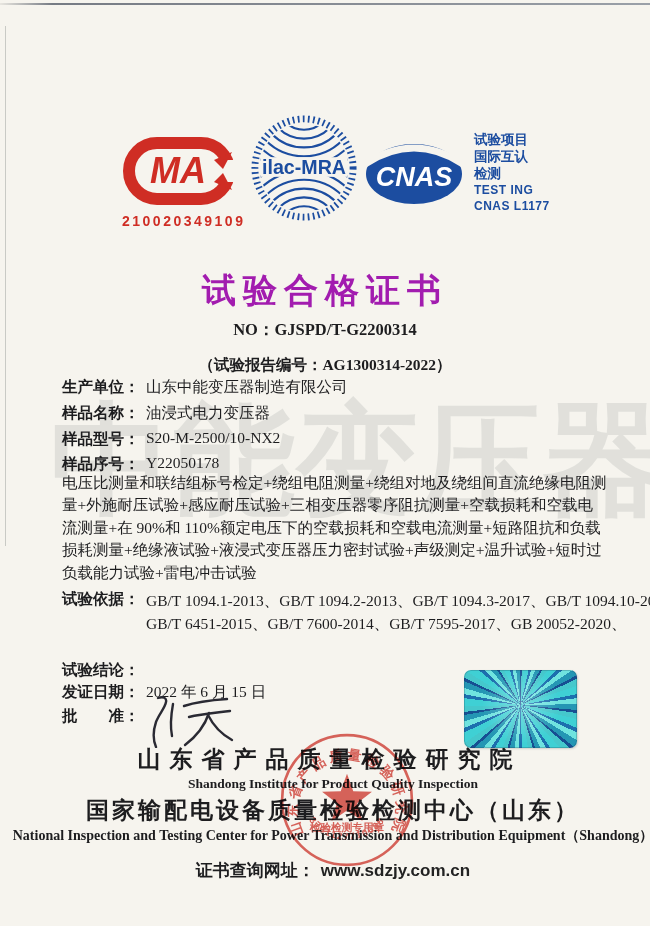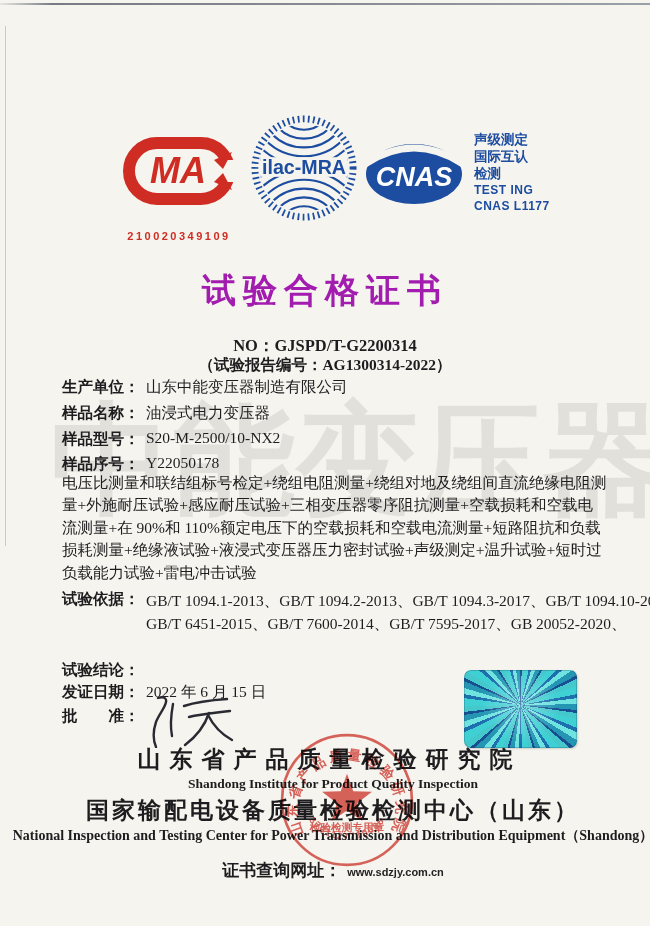--- a/index.html
+++ b/index.html
@@ -11,33 +11,33 @@
     background:linear-gradient(90deg,#e8e6e0,#767b84 8%,#8a8f97 60%,#9aa0a8);}
   .edge-left{position:absolute;top:26px;left:5px;width:1px;height:520px;background:#c9cac5;}
 
   
   .watermark{position:absolute;left:50px;top:380px;font-size:122px;font-weight:bold;
     white-space:nowrap;color:#778080;opacity:.16;letter-spacing:1px;z-index:0;
     font-family:"Liberation Serif",serif;}
 
   
   .cma{position:absolute;left:122px;top:136px;width:114px;text-align:center;z-index:1;}
-  .cma-num{margin-top:20px;font-family:"Liberation Sans",sans-serif;font-weight:bold;
-    font-size:11px;color:#cf2d24;letter-spacing:2.5px;}
+  .cma-num{margin-top:3px;font-family:"Liberation Sans",sans-serif;font-weight:bold;
+    font-size:14px;color:#cf2d24;letter-spacing:2.5px;}
   .ilac{position:absolute;left:250px;top:114px;z-index:1;}
   .cnas{position:absolute;left:364px;top:140px;z-index:1;}
   .cnas-text{position:absolute;left:474px;top:131px;z-index:1;color:#1c4da0;
     font-family:"Liberation Sans",sans-serif;font-weight:bold;}
   .cnas-text .cjk{font-size:13.5px;line-height:17px;font-family:"Liberation Sans",sans-serif;}
   .cnas-text .lat{font-size:12px;line-height:16px;letter-spacing:.5px;}
 
   
   .title{position:absolute;top:268px;left:0;width:100%;text-align:center;
     font-size:34px;font-weight:bold;letter-spacing:7px;color:#a21caf;z-index:1;}
-  .no-line{position:absolute;top:335px;left:0;width:100%;text-align:center;
+  .no-line{position:absolute;top:319px;left:0;width:100%;text-align:center;
     font-size:16.5px;font-weight:bold;z-index:1;}
   .report-line{position:absolute;top:355px;left:0;width:100%;text-align:center;
     font-size:15.5px;font-weight:bold;z-index:1;}
 
   
   .row{position:absolute;left:62px;display:flex;font-size:15.5px;z-index:1;}
   .row .lbl{font-weight:bold;width:84px;flex:none;}
   .row .val{white-space:nowrap;text-align:right;}
   .row .val-block{width:488px;line-height:22.4px;white-space:nowrap;}
   .row .val-block.basis{line-height:23.2px;}
@@ -61,21 +61,21 @@
     mix-blend-mode:multiply;opacity:.82;}
 
   
   .f-line{position:absolute;left:0;width:100%;text-align:center;z-index:1;padding-left:8px;}
   .f-inst-cn{top:744px;font-size:23px;font-weight:bold;letter-spacing:9px;padding-left:9px;box-sizing:border-box;}
   .f-inst-en{top:776px;font-size:13.5px;font-weight:bold;}
   .f-ctr-cn{top:795px;font-size:23px;font-weight:bold;letter-spacing:3px;}
   .f-ctr-en{top:827px;font-size:14px;font-weight:bold;}
   .f-query{top:859px;font-size:17px;}
   .f-query .q-lbl{font-weight:bold;}
-  .f-query .q-url{font-family:"Liberation Sans",sans-serif;font-weight:bold;font-size:11px;
+  .f-query .q-url{font-family:"Liberation Sans",sans-serif;font-weight:bold;font-size:17px;
     margin-left:6px;color:#222;}
 </style>
 </head>
 <body>
 
 <div class="page">
 
   <div class="edge-top"></div>
   <div class="edge-left"></div>
 
@@ -121,21 +121,21 @@
 
   <div class="cnas">
     <svg width="100" height="66" viewBox="0 0 100 66">
       <ellipse cx="50" cy="34" rx="48" ry="30" fill="#1c4da0"></ellipse>
       <path d="M1,24 Q50,-8 99,24" stroke="#f6f4ee" stroke-width="7" fill="none"></path>
       <text x="50" y="46" text-anchor="middle" font-family="Liberation Sans, sans-serif" font-size="27" font-weight="bold" font-style="italic" fill="#ffffff">CNAS</text>
     </svg>
   </div>
 
   <div class="cnas-text">
-    <div class="cjk">声级测定</div>
+    <div class="cjk">试验项目</div>
     <div class="cjk">国际互认</div>
     <div class="cjk">检测</div>
     <div class="lat">TEST ING</div>
     <div class="lat">CNAS L1177</div>
   </div>
 
   <div class="title">试验合格证书</div>
   <div class="no-line">NO：GJSPD/T-G2200314</div>
   <div class="report-line">（试验报告编号：AG1300314-2022）</div>
 

